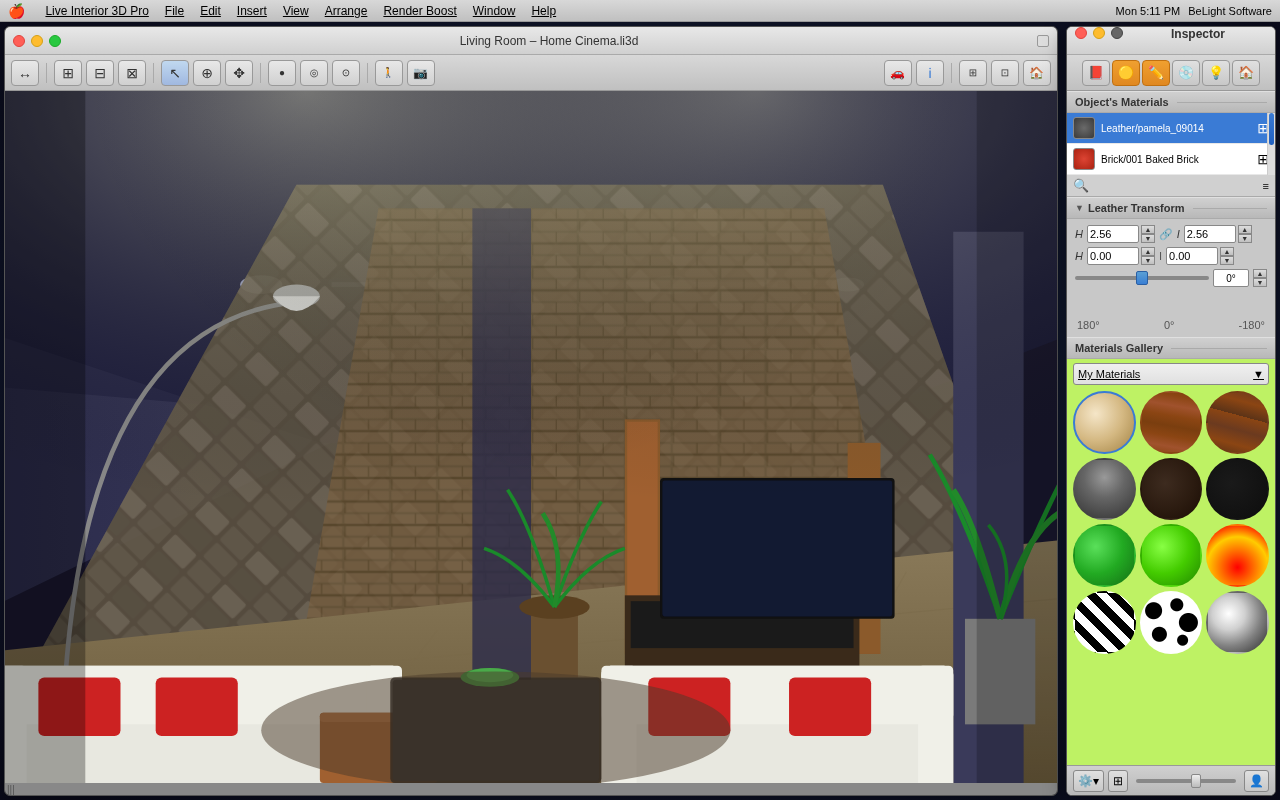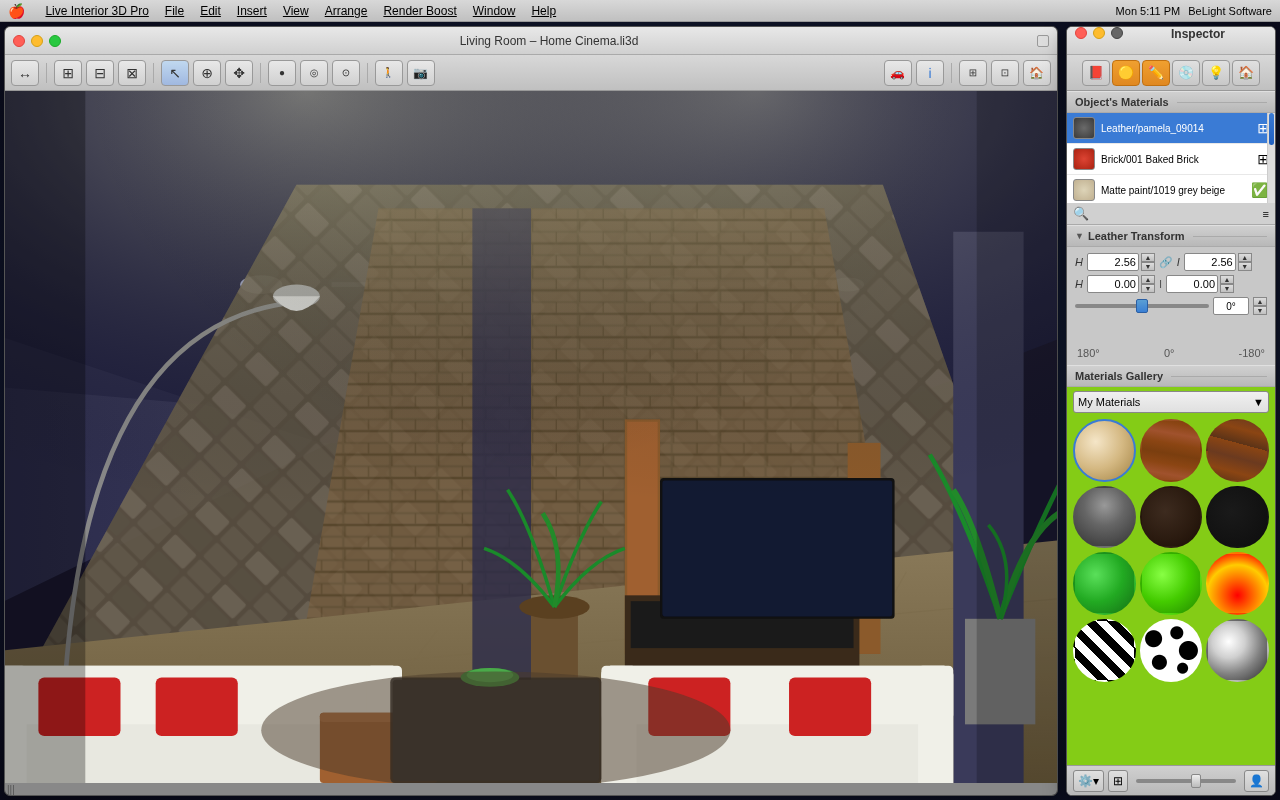--- a/index.html
+++ b/index.html
@@ -257,21 +257,21 @@
       gap: 2px;
     }
 
     .tt-input {
       width: 52px;
       height: 18px;
       border: 1px solid #888;
       border-radius: 2px;
       background: white;
       font-size: 11px;
-      text-align: right;
+      text-align: left;
       padding: 0 2px;
     }
 
     .tt-stepper {
       display: flex;
       flex-direction: column;
       width: 14px;
     }
     .tt-stepper-btn {
       height: 9px;
@@ -330,20 +330,21 @@
       justify-content: space-between;
       padding: 0 2px;
       font-size: 11px;
       color: #555;
       margin-top: 32px;
     }
 
     
     .gallery-section {
       padding: 4px 6px;
+      text-decoration: underline;
     }
 
     .gallery-dropdown {
       width: 100%;
       height: 22px;
       border: 1px solid #888;
       border-radius: 3px;
       background: linear-gradient(to bottom, #f0f0f0, #e0e0e0);
       font-size: 11px;
       padding: 0 4px;
@@ -665,46 +666,41 @@
 
     <div class="inspector-tabs">
       <div class="insp-tab">📕</div>
       <div class="insp-tab" style="background:linear-gradient(to bottom,#f0a030,#e08820);border-color:#c07010;">🟡</div>
       <div class="insp-tab active">✏️</div>
       <div class="insp-tab">💿</div>
       <div class="insp-tab">💡</div>
       <div class="insp-tab">🏠</div>
     </div>
 
-    <div style="flex:1;overflow-y:auto;background:#84cc16;display:flex;flex-direction:column;">
+    <div style="flex:1;overflow-y:auto;background:#bef264;display:flex;flex-direction:column;">
 
       <div class="section-header">
         <span>Object's Materials</span>
         <div class="section-line"></div>
       </div>
 
       <div style="position:relative;background:white;max-height:90px;overflow:hidden;">
 
         <div class="material-item selected">
           <div class="material-swatch" style="background:radial-gradient(circle,#6a6a6a,#3a3a3a);"></div>
           <span class="material-name">Leather/pamela_09014</span>
           <span class="material-icon">⊞</span>
         </div>
 
         <div class="material-item">
           <div class="material-swatch" style="background:radial-gradient(circle,#dd4433,#aa2211);"></div>
           <span class="material-name">Brick/001 Baked Brick</span>
           <span class="material-icon">⊞</span>
         </div>
 
-        <div class="material-item">
-          <div class="material-swatch" style="background:radial-gradient(circle,#ddd4b8,#c0b090);"></div>
-          <span class="material-name">Matte paint/1019 grey beige</span>
-          <span class="material-icon">✅</span>
-        </div>
 
         <div style="position:absolute;right:0;top:0;bottom:0;width:8px;background:#ddd;border-left:1px solid #ccc;">
           <div style="position:absolute;top:0;left:1px;right:1px;height:32px;background:linear-gradient(to bottom,#3a7bd5,#2060c0);border-radius:3px;"></div>
         </div>
       </div>
 
       <div class="materials-toolbar">
         <span style="font-size:13px;cursor:pointer;">🔍</span>
         <div style="flex:1;"></div>
         <span style="font-size:11px;cursor:pointer;">≡</span>

